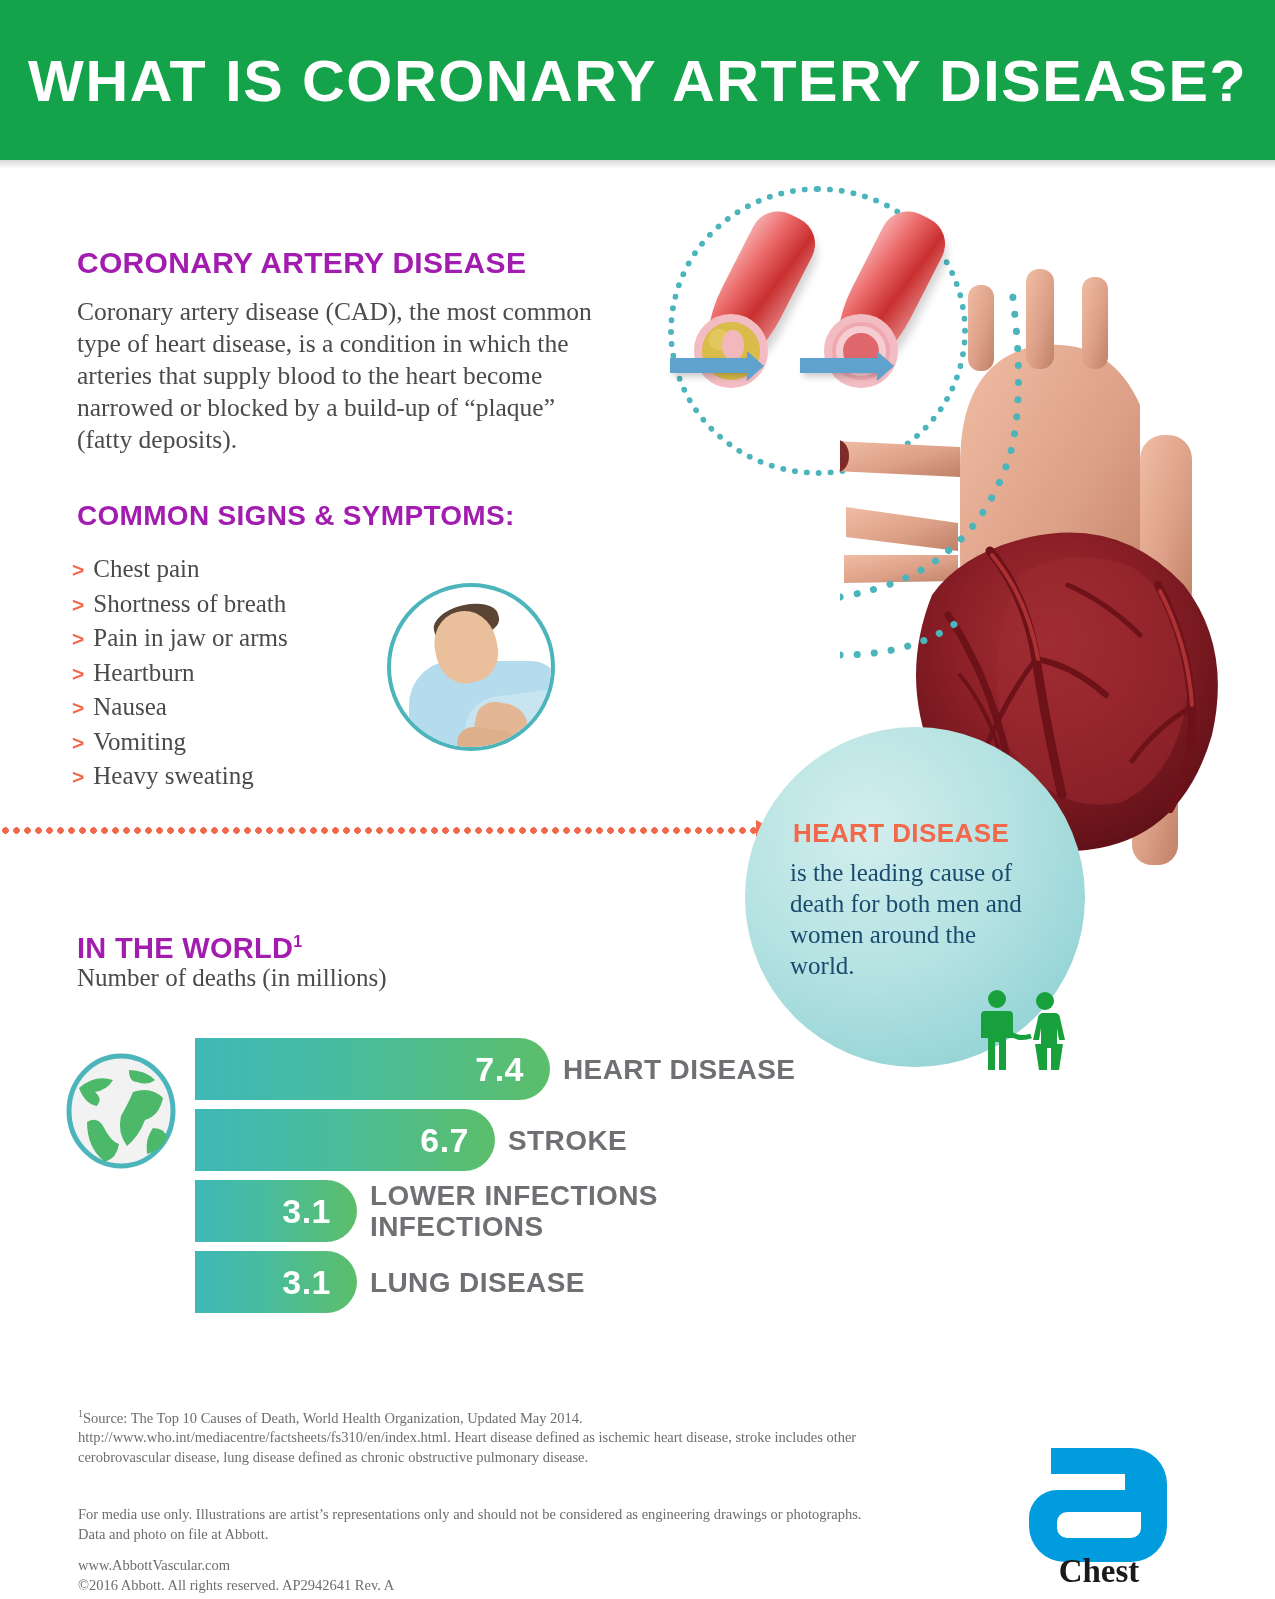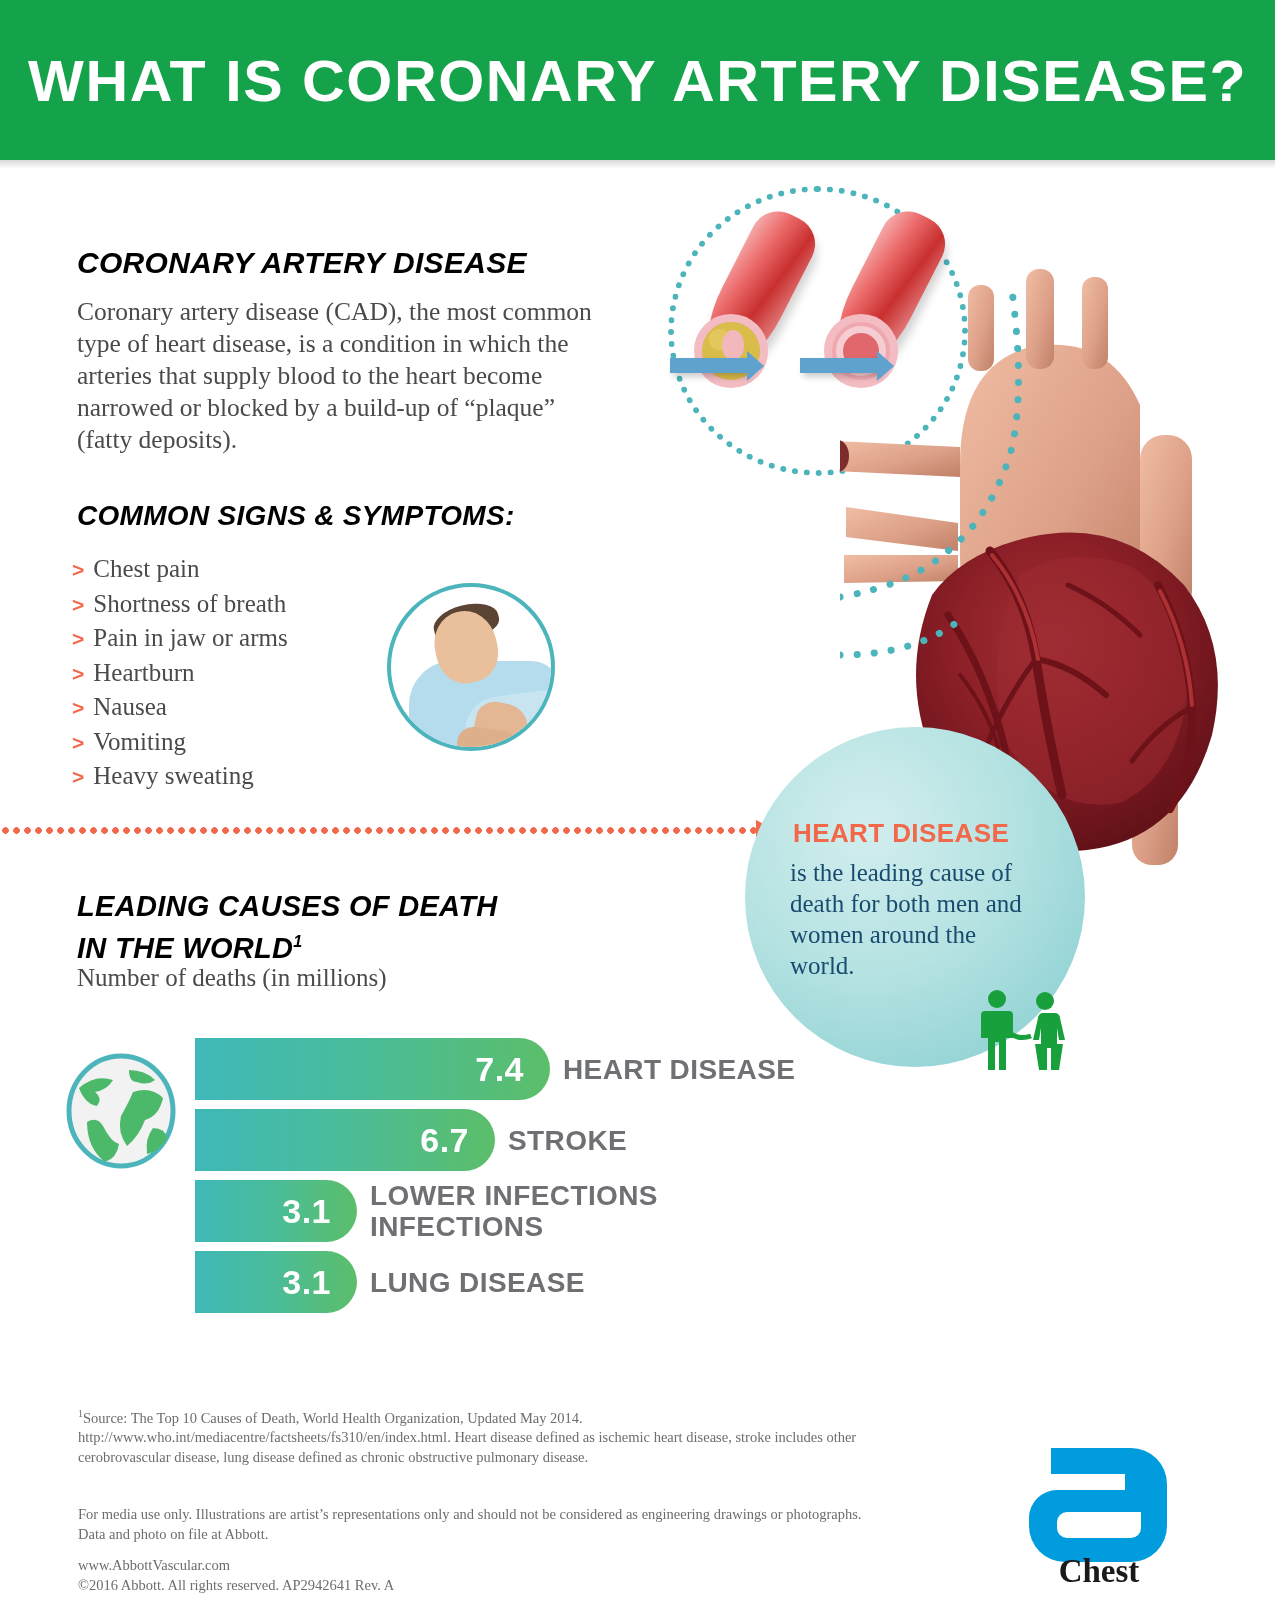--- a/index.html
+++ b/index.html
@@ -28,23 +28,22 @@
   }
   #header-shadow{
     position:absolute; left:0; top:160px; width:1275px; height:9px;
     background:linear-gradient(#d9d9d9,#ffffff);
   }
 
   
   .sec-head{
     font-family:"Liberation Sans", sans-serif;
     font-weight:bold;
-    color:#000000;
+    color:#a21caf;
     letter-spacing:.3px;
-    font-style:italic;
   }
   #cad-head{ position:absolute; left:77px; top:246px; font-size:30px; }
   #cad-body{
     position:absolute; left:77px; top:296px; width:525px;
     font-size:25.5px; line-height:32px; color:#4a4a4a;
   }
 
   #symptoms-head{ position:absolute; left:77px; top:500px; font-size:28px; }
   #symptoms-list{ position:absolute; left:72px; top:552px; width:340px; list-style:none; }
   #symptoms-list li{
@@ -344,21 +343,21 @@
   <g fill="#18a03c">
     <circle cx="22" cy="9" r="9"></circle>
     <path d="M10 21 h24 a4 4 0 0 1 4 4 v23 h-7 v32 h-7 V52 h-4 v28 h-7 V48 H6 V25 a4 4 0 0 1 4 -4 Z"></path>
     <circle cx="70" cy="11" r="9"></circle>
     <path d="M60 23 h20 a5 5 0 0 1 5 5 l5 22 h-6 l-2 -12 v16 h6 l-4 26 h-8 V58 h-4 v22 h-8 l-4 -26 h6 V38 l-2 12 h-6 l5 -22 a5 5 0 0 1 5 -5 Z"></path>
     <path d="M36 44 q9 6 20 2" stroke="#18a03c" stroke-width="5" fill="none"></path>
   </g>
 </svg>
 
 <div id="chart-head" class="sec-head">
-  <span>LEADING CAUSES OF DEATH</span><br>
+  <br>
   <span>IN THE WORLD</span><sup>1</sup>
 </div>
 <div id="chart-sub">Number of deaths (in millions)</div>
 
 <svg id="globe-icon" viewBox="0 0 128 118">
   <ellipse cx="64" cy="59" rx="52" ry="55" fill="#f2f2f2" stroke="#4cb5bb" stroke-width="5"></ellipse>
   <g fill="#4cb86a">
     <path d="M22 36 q16 -14 34 -8 q-6 10 -18 12 q8 6 2 14 q-12 -2 -18 -18 Z"></path>
     <path d="M30 70 q10 -6 16 4 q8 16 16 18 q-2 14 -14 18 q-18 -14 -18 -40 Z"></path>
     <path d="M72 18 q16 0 26 10 q-8 6 -18 2 q-8 0 -8 -12 Z"></path>

